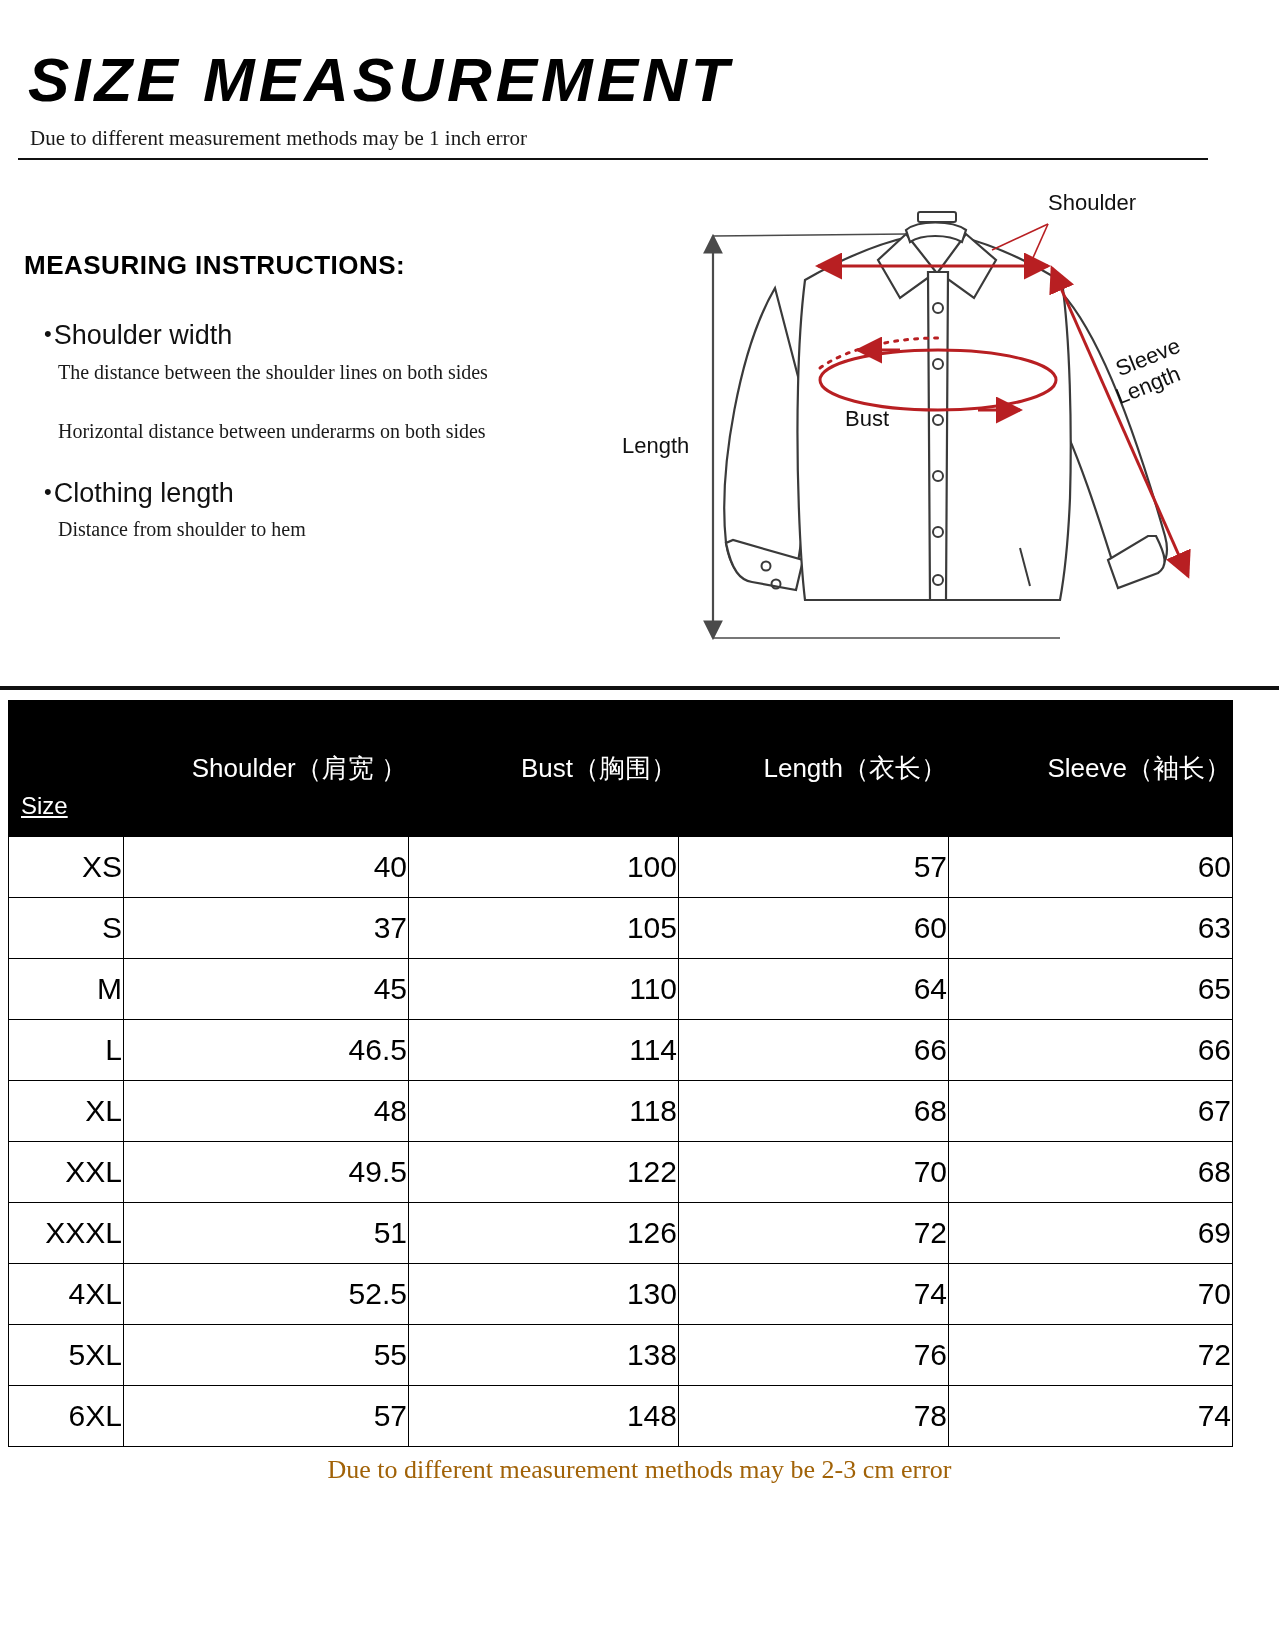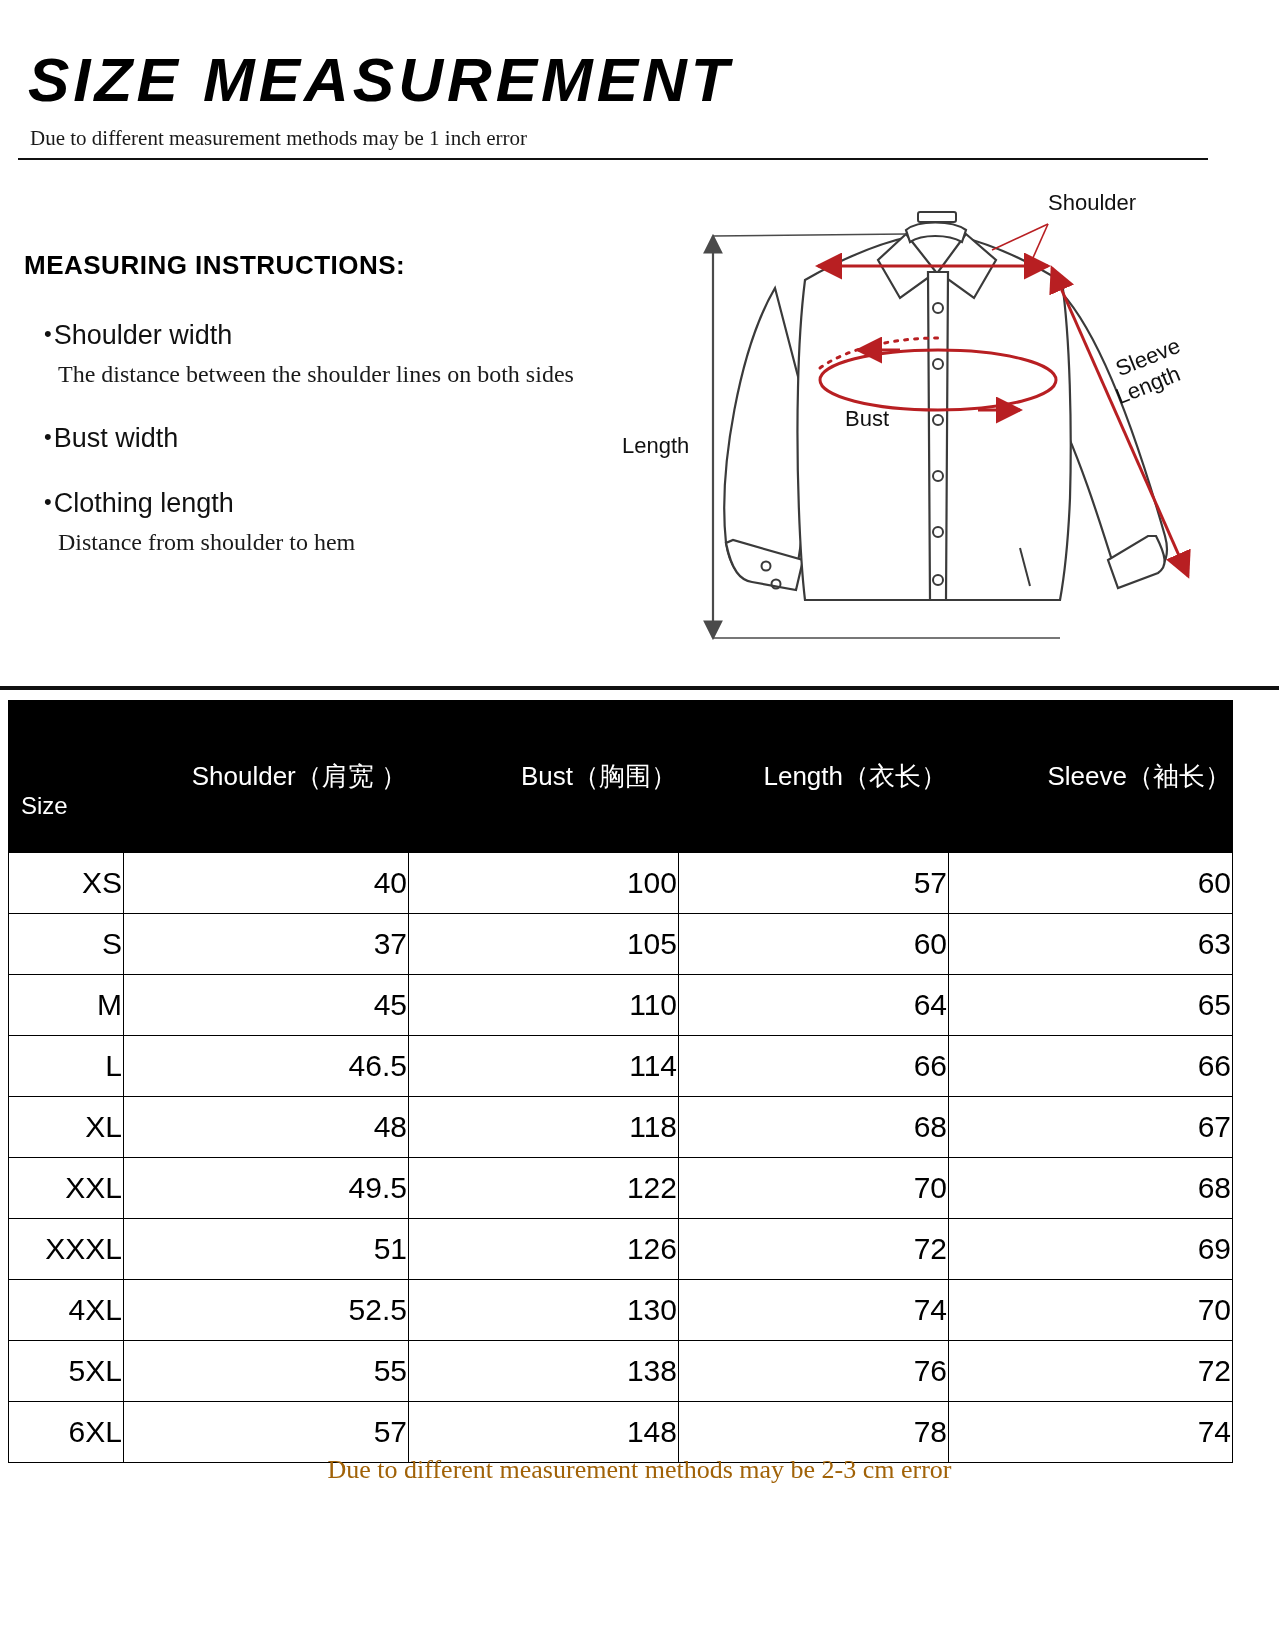--- a/index.html
+++ b/index.html
@@ -74,21 +74,21 @@
     font-size: 27px;
     color: #111;
     line-height: 1.1;
   }
   .instr-title .bullet {
     font-size: 22px;
     vertical-align: 3px;
     margin-right: 2px;
   }
   .instr-desc {
-    font-size: 24px;
+    font-size: 20px;
     font-family: "Liberation Serif", serif;
     color: #1a1a1a;
     margin-top: 10px;
     margin-left: 14px;
   }
 
   
   #diagram {
     position: absolute;
     left: 600px;
@@ -146,21 +146,22 @@
     font-weight: normal;
     font-size: 26px;
     height: 118px;
     border: 1px solid #000;
   }
   #size-table thead th.size-head {
     font-size: 24px;
     text-align: left;
     padding-left: 12px;
     vertical-align: bottom;
-    padding-bottom: 32px;
+    padding-bottom: 16px;
+    text-decoration: underline;
   }
   #size-table tbody td {
     font-size: 30px;
     height: 58px;
     color: #000;
   }
   #size-table tbody td.size-cell {
     font-size: 30px;
   }
   .col-size { width: 115px; }
@@ -193,23 +194,21 @@
   <div id="instr-heading">MEASURING INSTRUCTIONS:</div>
 
   <div class="instr-block">
     <div class="instr-title">
       <span class="bullet">•</span><span>Shoulder width</span>
     </div>
     <div class="instr-desc">The distance between the shoulder lines on both sides</div>
   </div>
 
   <div class="instr-block">
-    <div class="instr-title">
-      <span class="bullet">•</span><span>Bust width</span>
-    </div>
+    <div class="instr-desc">Horizontal distance between underarms on both sides</div>
   </div>
 
   <div class="instr-block">
     <div class="instr-title">
       <span class="bullet">•</span><span>Clothing length</span>
     </div>
     <div class="instr-desc">Distance from shoulder to hem</div>
   </div>
 </div>
 

